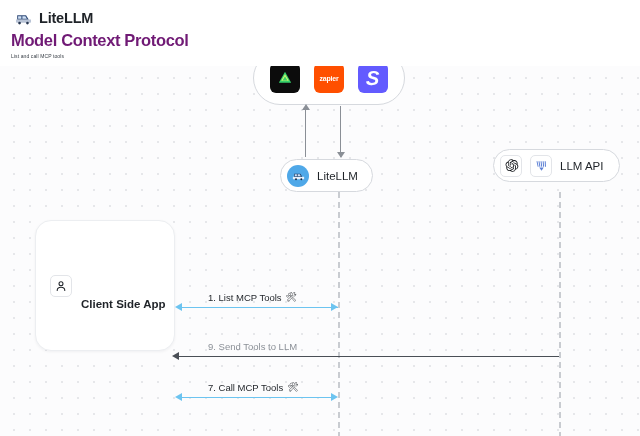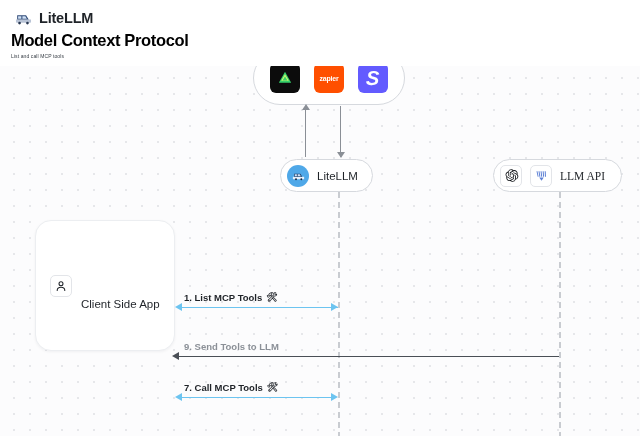--- a/index.html
+++ b/index.html
@@ -40,21 +40,21 @@
     color: #1f2328;
     letter-spacing: -0.2px;
   }
 
   .page-title {
     position: absolute;
     left: 11px;
     top: 31px;
     font-size: 16.5px;
     font-weight: 700;
-    color: #000000;
+    color: #701a75;
     letter-spacing: -0.35px;
   }
 
   .page-subtitle {
     position: absolute;
     left: 11px;
     top: 53px;
     font-size: 5px;
     font-weight: 400;
     color: #3a4048;
@@ -133,21 +133,21 @@
     gap: 8px;
   }
   .node-label {
     font-size: 11.5px;
     font-weight: 500;
     color: #1f2328;
     white-space: nowrap;
   }
 
   .node-litellm { left: 280px; top: 93px; }
-  .node-llmapi  { left: 493px; top: 93px; padding-right: 16px; font-family: Liberation Serif, serif; }
+  .node-llmapi  { left: 493px; top: 83px; padding-right: 16px; }
 
   .ico-chip {
     width: 22px;
     height: 22px;
     border-radius: 5px;
     display: flex;
     align-items: center;
     justify-content: center;
     flex: 0 0 auto;
     overflow: hidden;
@@ -172,21 +172,21 @@
     border: 1px solid #eceef1;
     border-radius: 16px;
     box-shadow: 0 1px 3px rgba(16,24,40,0.05);
     display: flex;
     align-items: center;
     padding-left: 14px;
     gap: 9px;
   }
   .client-label {
     font-size: 11.5px;
-    font-weight: 400;
+    font-weight: 700;
     color: #1f2328;
     white-space: nowrap;
     margin-top: 36px;
   }
 
   
   .lifeline {
     position: absolute;
     width: 0;
     border-left: 2px dashed #c9ccd1;
@@ -230,26 +230,27 @@
     top: -4px;
   }
   .head-left  { border-right: 7px solid currentColor; }
   .head-right { border-left: 7px solid currentColor; }
   .msg-blue { color: #6cc4f0; }
   .msg-gray { color: #4a4f56; }
 
   .msg-label {
     position: absolute;
     font-size: 9.5px;
-    font-weight: 700;
+    font-weight: 400;
     white-space: nowrap;
     background: transparent;
     display: flex;
     align-items: center;
     gap: 4px;
+    margin-left: 24px;
   }
   .msg-blue .msg-label { color: #1f2328; }
   .msg-gray .msg-label { color: #8b9097; }
 
   .tool-emoji {
     font-size: 9px;
     line-height: 1;
   }
 
   

